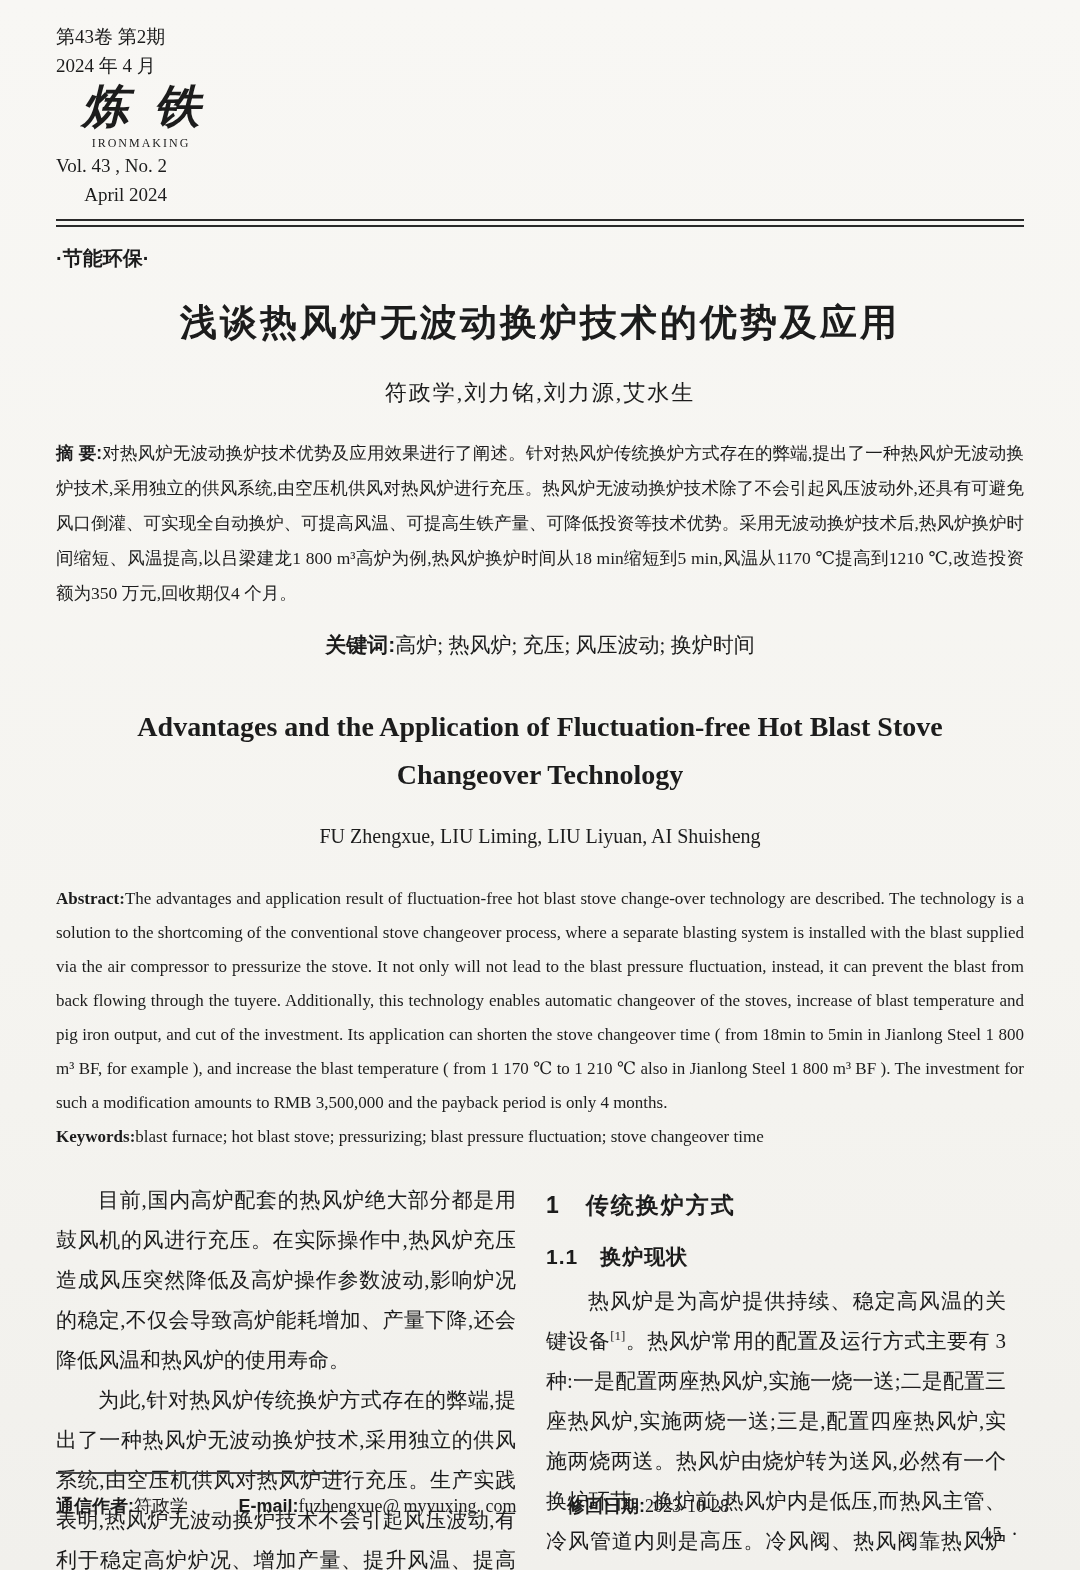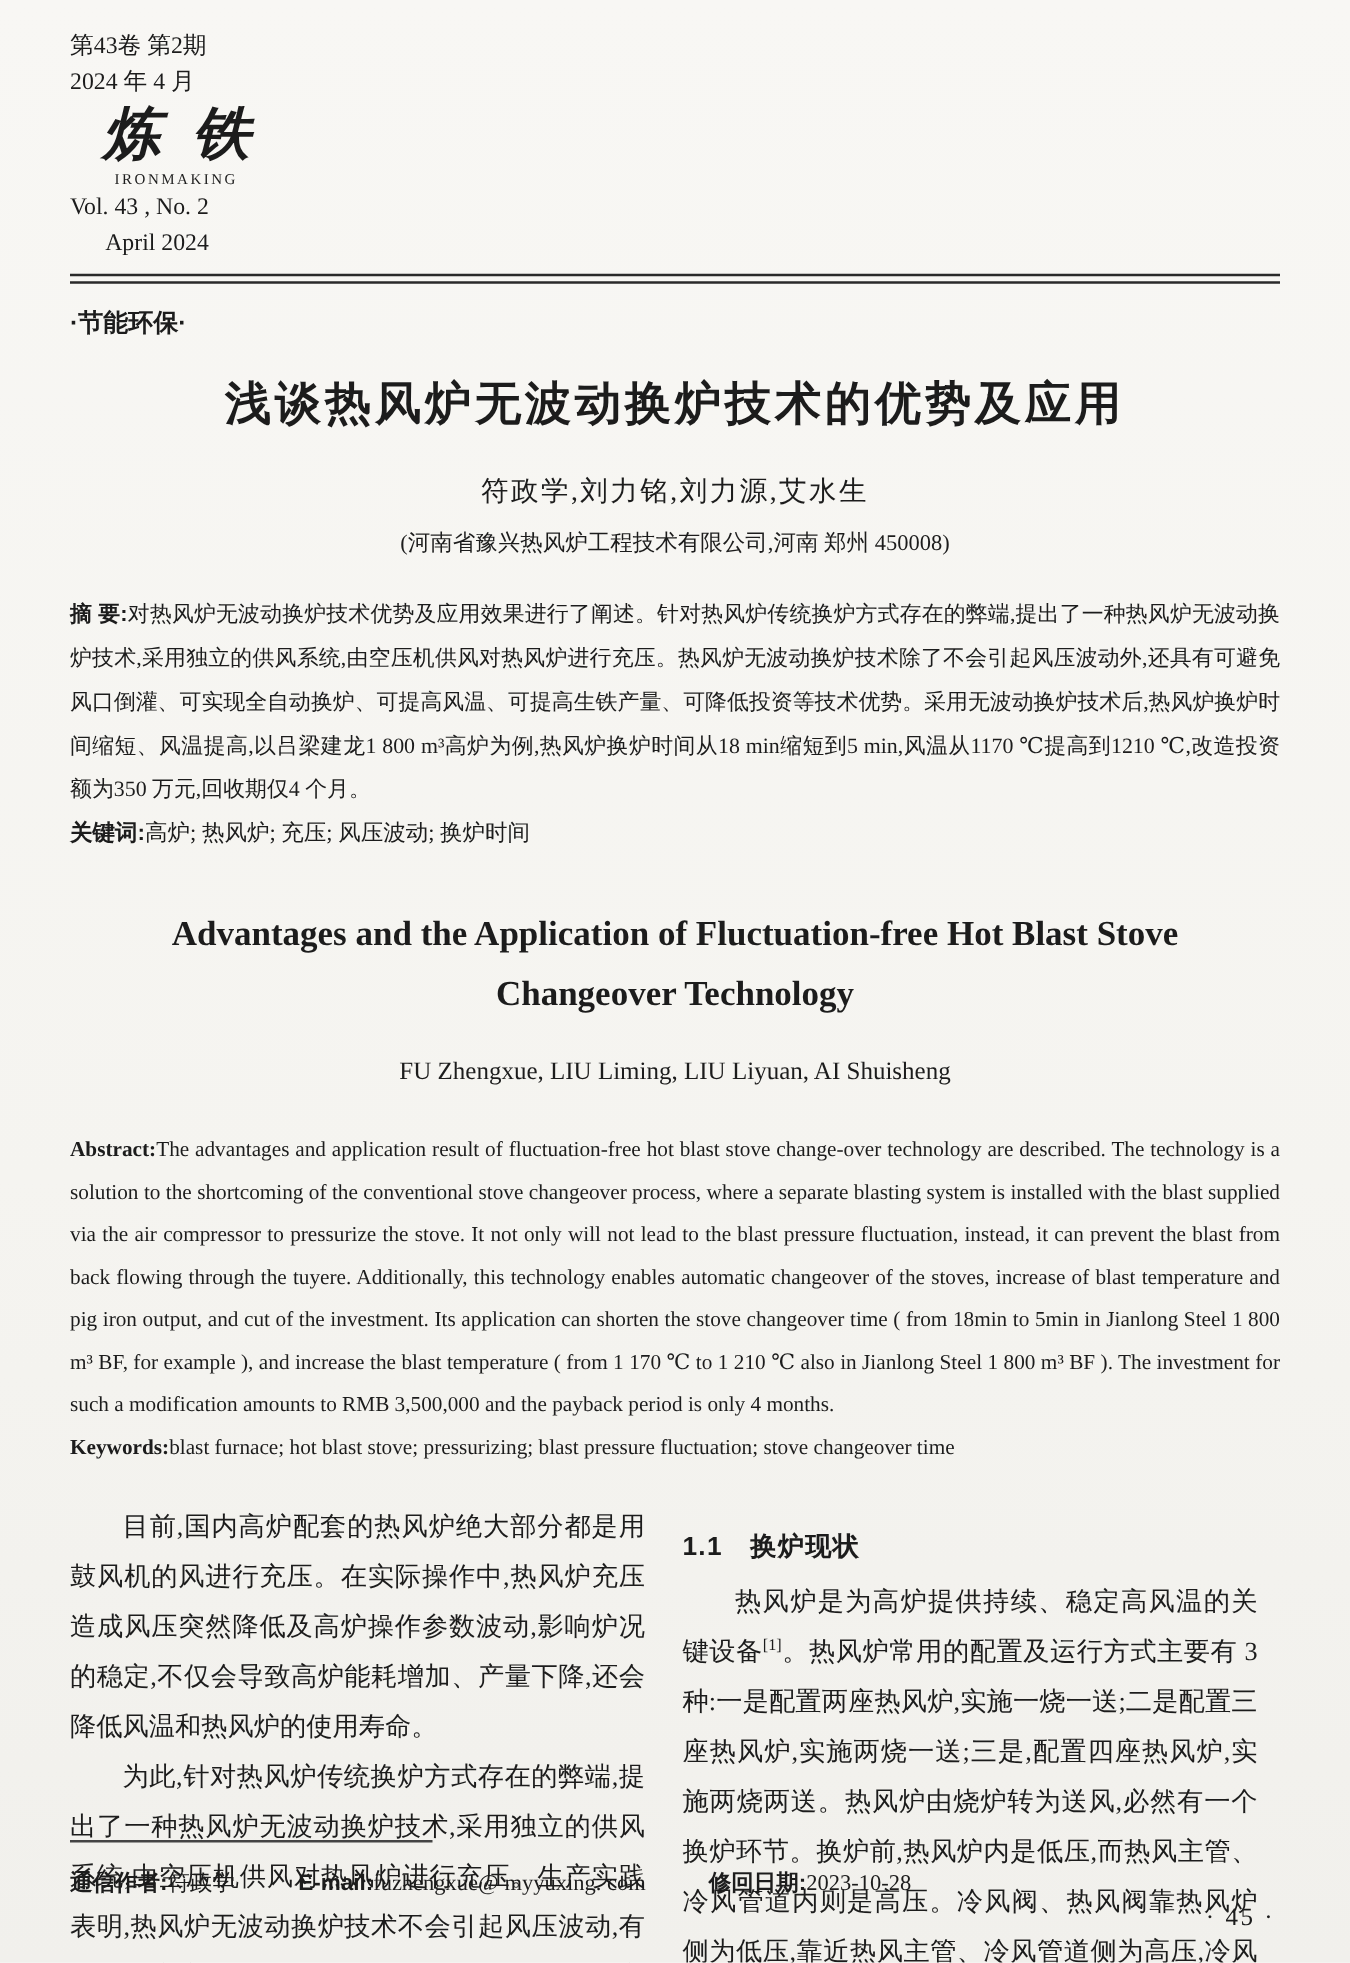--- a/index.html
+++ b/index.html
@@ -44,21 +44,21 @@
   }
   .authors-cn{margin-top:30px;text-align:center;font-size:22px;letter-spacing:2px;}
   .affil-cn{margin-top:14px;text-align:center;font-size:18px;}
   
   .abstract-cn{
     margin-top:28px;font-size:17.5px;line-height:35px;text-align:justify;
   }
   .abstract-cn .lbl,.kw-line .lbl{
     font-family:"Liberation Sans","DejaVu Sans",sans-serif;font-weight:bold;
   }
-  .kw-line{font-size:18px;line-height:35px;margin-top:0;}
+  .kw-line{font-size:21px;line-height:35px;margin-top:16px;text-align:center;}
   
   .title-en{margin-top:40px;text-align:center;font-size:28px;font-weight:bold;line-height:48px;}
   .authors-en{margin-top:26px;text-align:center;font-size:20px;}
   .affil-en{margin-top:10px;text-align:center;font-size:17.5px;}
   .abstract-en{margin-top:34px;font-size:17px;line-height:34px;text-align:justify;}
   .abstract-en .lbl,.kw-en .lbl{font-weight:bold;}
   .kw-en{font-size:17px;line-height:34px;}
   
   .columns{display:flex;gap:30px;margin-top:26px;height:390px;overflow:hidden;}
   .col{width:460px;}
@@ -112,21 +112,20 @@
       <div>April 2024</div>
     </div>
   </div>
 
   <div class="double-rule"></div>
 
   <div class="column-label">·节能环保·</div>
 
   <h1 class="title-cn" style="margin-bottom:0;">浅谈热风炉无波动换炉技术的优势及应用</h1>
   <div class="authors-cn">符政学,刘力铭,刘力源,艾水生</div>
-  <div class="affil-cn">(河南省豫兴热风炉工程技术有限公司,河南 郑州 450008)</div>
 
   <div class="abstract-cn">
     <span class="lbl">摘 要:</span><span>对热风炉无波动换炉技术优势及应用效果进行了阐述。针对热风炉传统换炉方式存在的弊端,提出了一种热风炉无波动换炉技术,采用独立的供风系统,由空压机供风对热风炉进行充压。热风炉无波动换炉技术除了不会引起风压波动外,还具有可避免风口倒灌、可实现全自动换炉、可提高风温、可提高生铁产量、可降低投资等技术优势。采用无波动换炉技术后,热风炉换炉时间缩短、风温提高,以吕梁建龙1 800 m³高炉为例,热风炉换炉时间从18 min缩短到5 min,风温从1170 ℃提高到1210 ℃,改造投资额为350 万元,回收期仅4 个月。</span>
   </div>
   <div class="kw-line">
     <span class="lbl">关键词:</span><span>高炉; 热风炉; 充压; 风压波动; 换炉时间</span>
   </div>
 
   <div class="title-en">
     <div>Advantages and the Application of Fluctuation-free Hot Blast Stove</div>
@@ -140,20 +139,21 @@
   <div class="kw-en">
     <span class="lbl">Keywords:</span><span>blast furnace; hot blast stove; pressurizing; blast pressure fluctuation; stove changeover time</span>
   </div>
 
   <div class="columns">
     <div class="col">
       <p>目前,国内高炉配套的热风炉绝大部分都是用鼓风机的风进行充压。在实际操作中,热风炉充压造成风压突然降低及高炉操作参数波动,影响炉况的稳定,不仅会导致高炉能耗增加、产量下降,还会降低风温和热风炉的使用寿命。</p>
       <p>为此,针对热风炉传统换炉方式存在的弊端,提出了一种热风炉无波动换炉技术,采用独立的供风系统,由空压机供风对热风炉进行充压。生产实践表明,热风炉无波动换炉技术不会引起风压波动,有利于稳定高炉炉况、增加产量、提升风温、提高热风炉寿命。</p>
     </div>
     <div class="col">
+      <h2 class="sec-h1">1　传统换炉方式</h2>
       <h3 class="sec-h2">1.1　换炉现状</h3>
       <p><span>热风炉是为高炉提供持续、稳定高风温的关键设备</span><sup class="ref">[1]</sup><span>。热风炉常用的配置及运行方式主要有 3 种:一是配置两座热风炉,实施一烧一送;二是配置三座热风炉,实施两烧一送;三是,配置四座热风炉,实施两烧两送。热风炉由烧炉转为送风,必然有一个换炉环节。换炉前,热风炉内是低压,而热风主管、冷风管道内则是高压。冷风阀、热风阀靠热风炉侧为低压,靠近热风主管、冷风管道侧为高压,冷风阀、热风阀两侧压力相差几十倍而无法打开。因此,</span></p>
     </div>
   </div>
 
   <div class="footnote-rule"></div>
   <div class="footer-line">
     <span class="seg"><span class="lbl">通信作者:</span><span>符政学</span></span>
     <span class="seg"><span class="lbl">E-mail:</span><span>fuzhengxue@ myyuxing. com</span></span>
     <span class="seg"><span class="lbl">修回日期:</span><span>2023-10-28</span></span>

